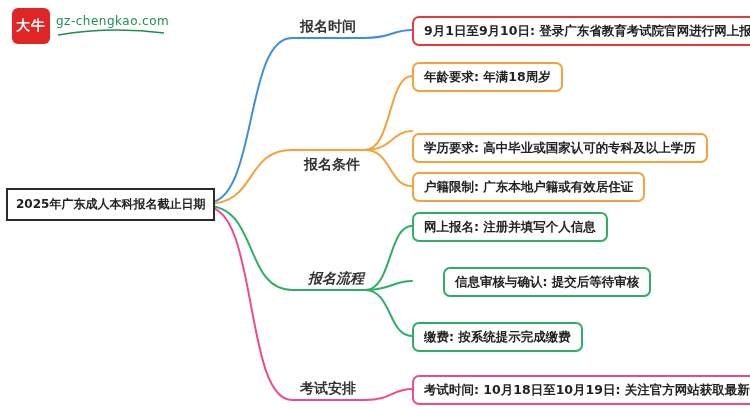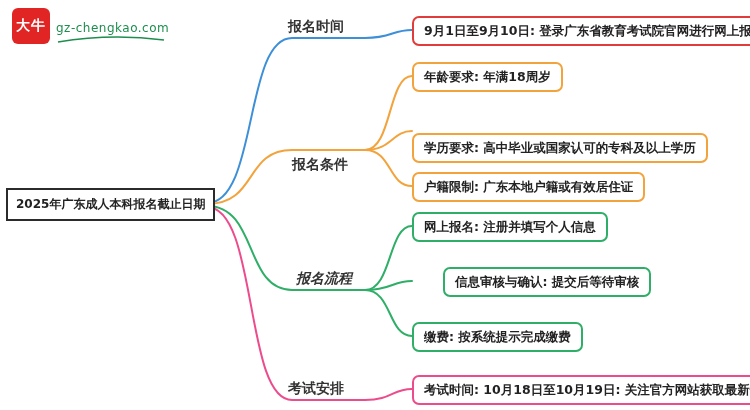--- a/index.html
+++ b/index.html
@@ -6,41 +6,41 @@
   body{
     width:750px;height:410px;position:relative;overflow:hidden;
     background:#ffffff;
     font-family:"DejaVu Sans","Liberation Sans",sans-serif;
     color:#222;
   }
   #wires{position:absolute;left:0;top:0;width:750px;height:410px;z-index:0;}
   #wires path{fill:none;stroke-width:2px;stroke-linecap:round;}
 
   
-  .logo{position:absolute;left:12px;top:8px;display:flex;align-items:flex-end;z-index:2;}
+  .logo{position:absolute;left:12px;top:8px;display:flex;align-items:center;z-index:2;}
   .logo-badge{
     width:38px;height:36px;background:var(--c-logored);color:#fff;
     border-radius:6px;display:flex;align-items:center;justify-content:center;
     font-weight:bold;font-size:14px;letter-spacing:1px;
   }
   .logo-txt{margin-left:6px;display:flex;flex-direction:column;}
   .logo-title{color:var(--c-logogreen);font-weight:bold;font-size:15px;line-height:19px;}
   .logo-sub{color:var(--c-logogreen);font-size:12px;line-height:13px;letter-spacing:.5px;}
   .logo-swoosh{margin-top:1px;}
 
   
   .central{
     position:absolute;left:6px;top:188px;z-index:1;
     background:#fff;border:2px solid #2b2b2b;border-radius:0;
     padding:6px 8px;font-size:12px;font-weight:bold;white-space:nowrap;
   }
 
   
   .branch-label{
-    position:absolute;z-index:1;width:80px;
+    position:absolute;z-index:1;width:80px;text-align:center;
     font-size:14px;font-weight:bold;color:#333;white-space:nowrap;
   }
   .bl1{left:288px;top:18px;}
   .bl2{left:292px;top:130px;margin-top:26px;}
   .bl3{left:296px;top:270px;font-style:italic;}
   .bl4{left:288px;top:380px;}
 
   
   .leaf{
     position:absolute;left:412px;z-index:1;

